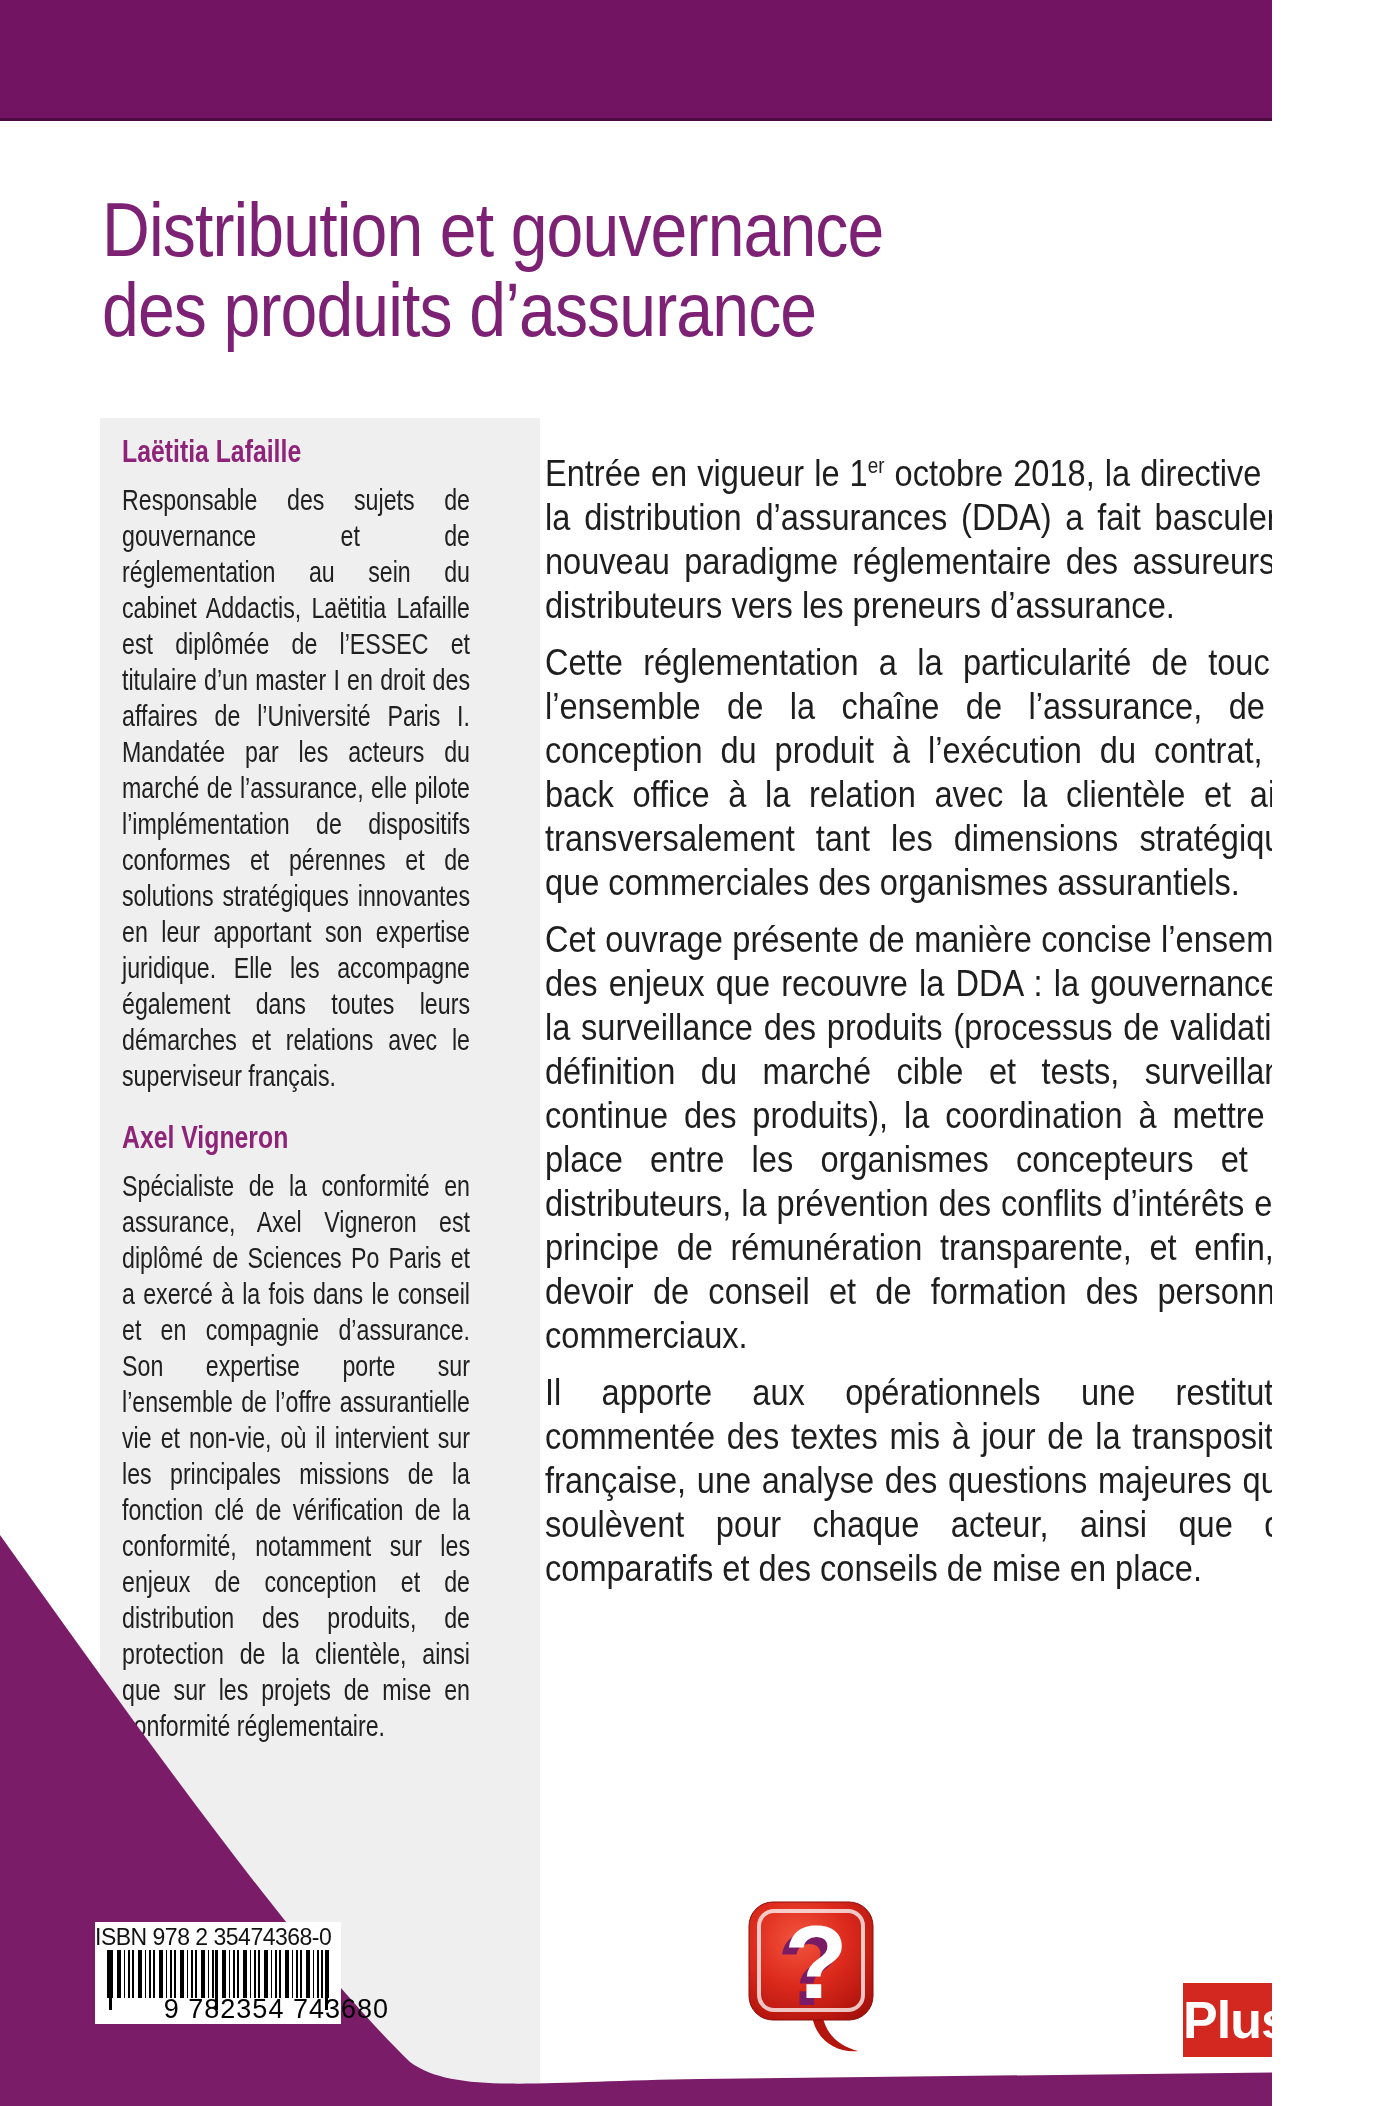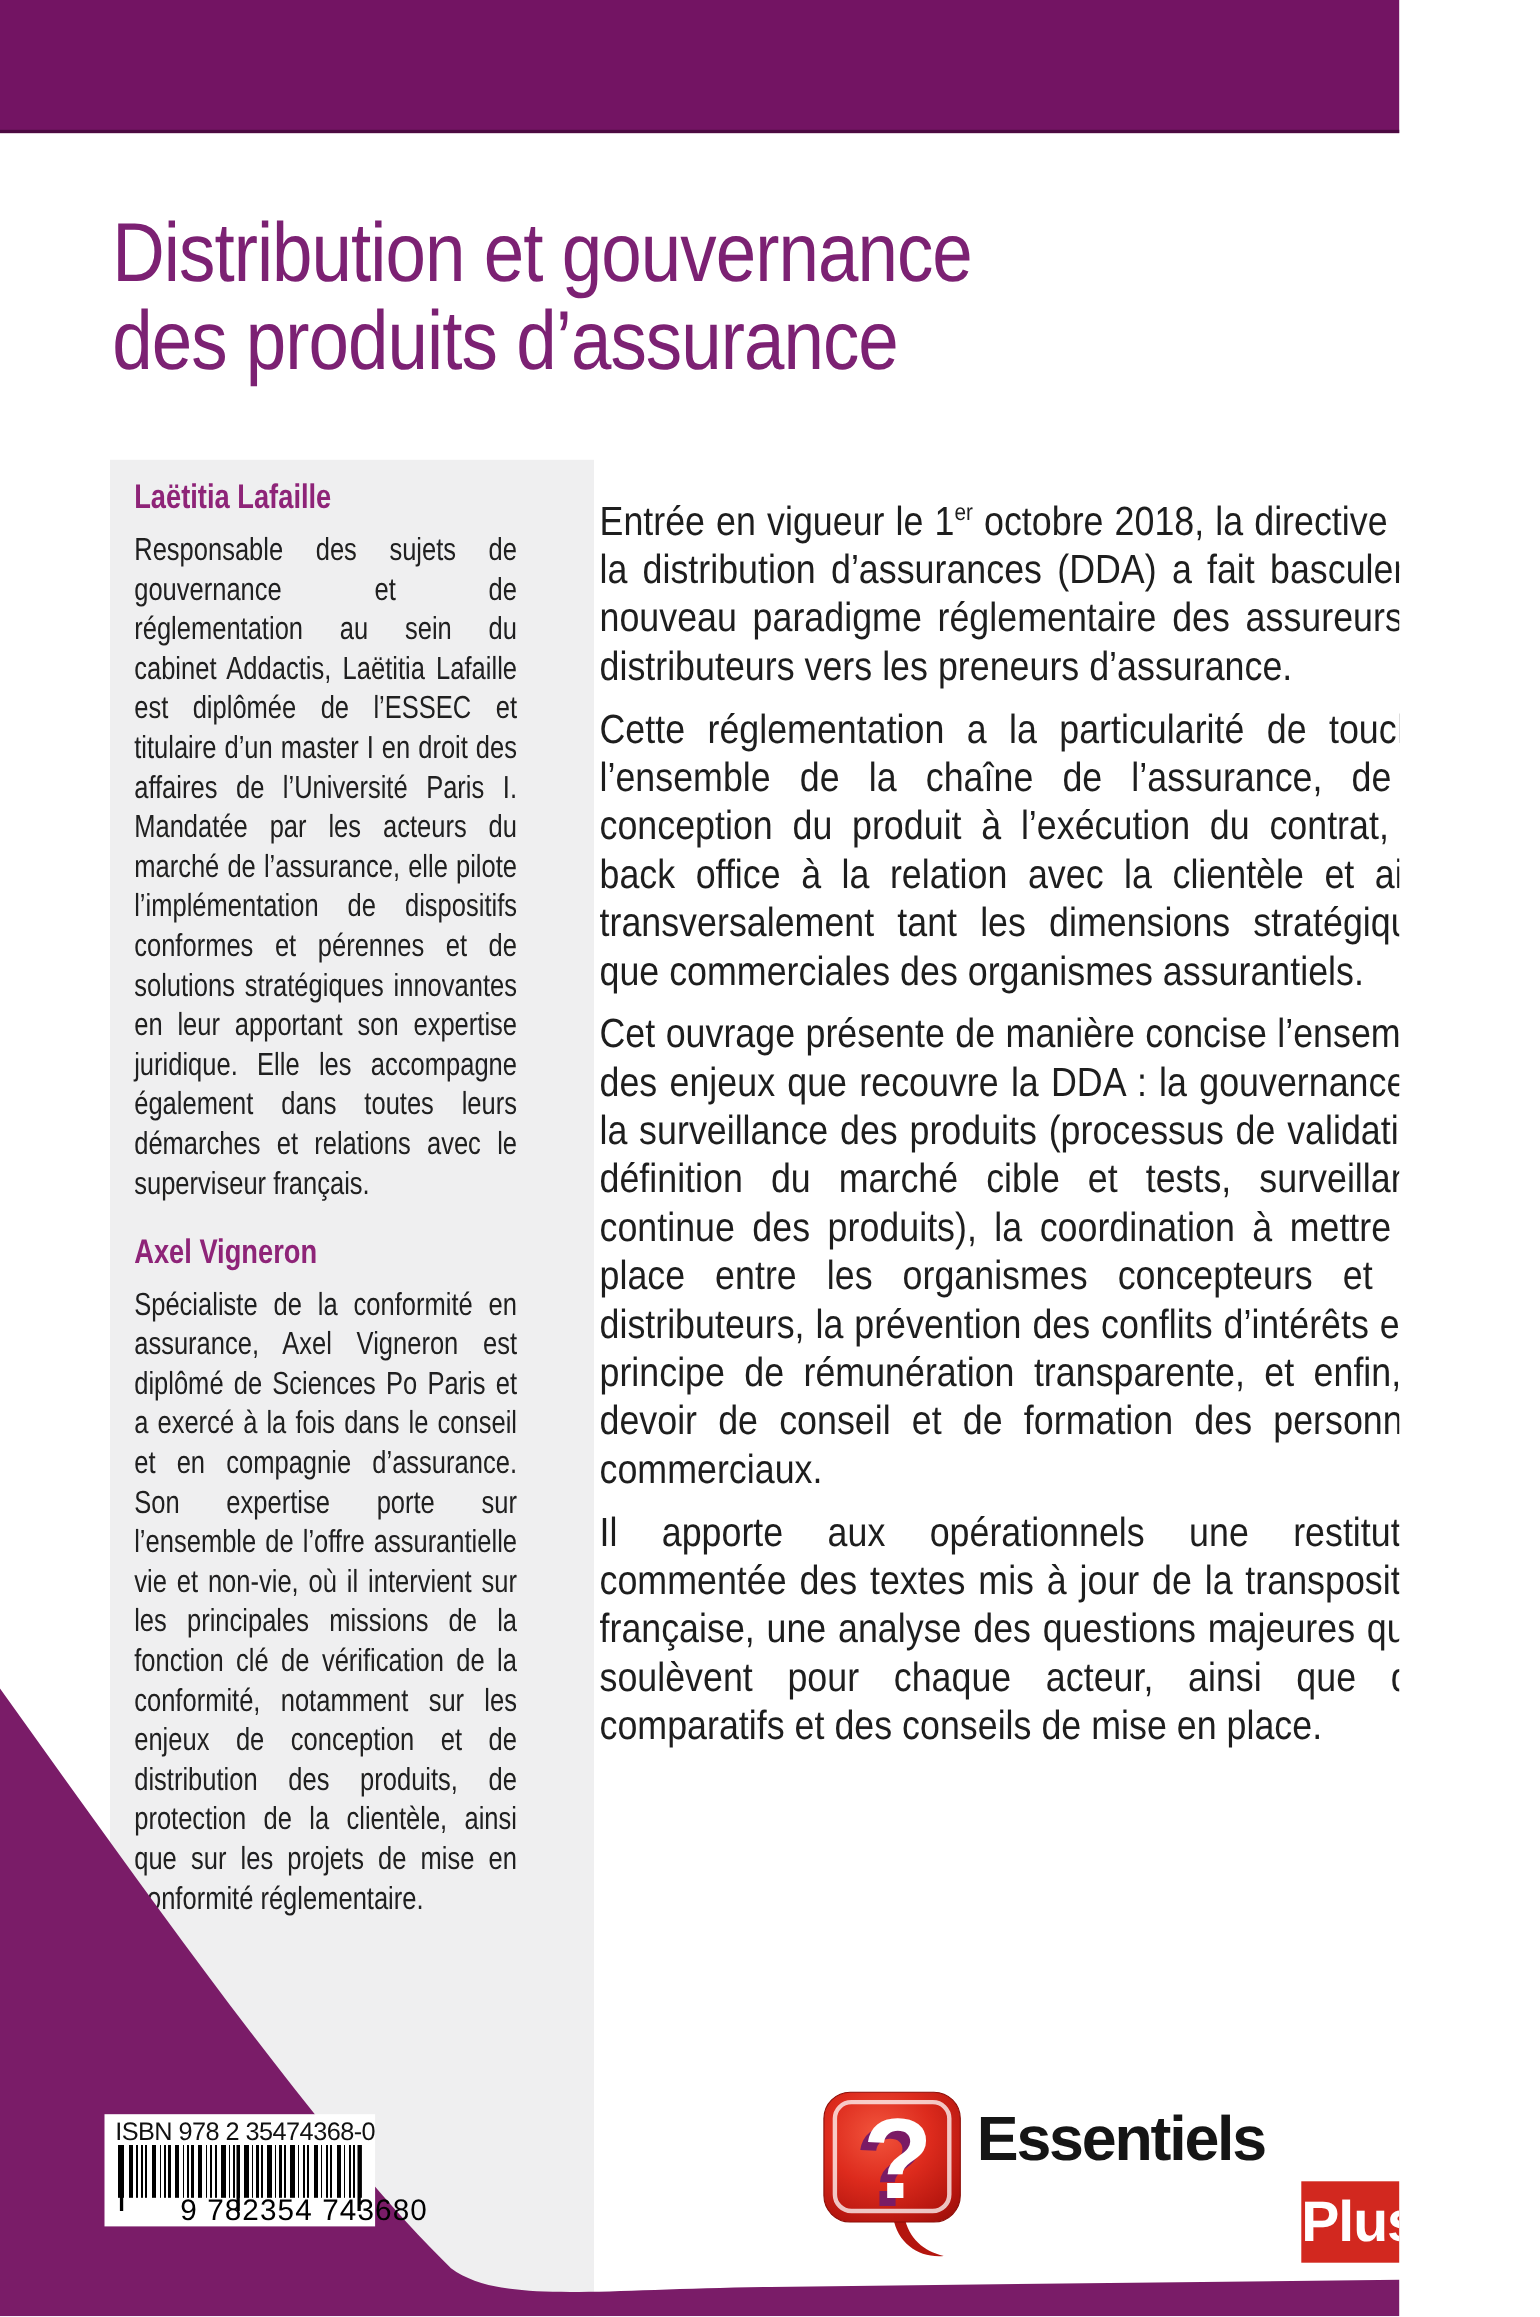--- a/index.html
+++ b/index.html
@@ -58,21 +58,21 @@
     position:absolute; left:1152px; top:1577px; width:440px; height:36px;
     transform:rotate(-90deg); transform-origin:center center;
     font-size:26px; line-height:36px; color:#161616; text-align:left; z-index:3;
   }
   
   .barcode{
     position:absolute; left:95px; top:1922px; width:246px; height:102px;
     background:#ffffff; z-index:4;
   }
   .isbn{
-    position:absolute; left:0; top:2px; width:100%; text-align:right;
+    position:absolute; left:0; top:2px; width:100%; text-align:left;
     font-size:23px; letter-spacing:-0.5px; color:#111;
   }
   .bars{
     position:absolute; left:12px; top:28px; width:222px; height:48px;
     background:repeating-linear-gradient(90deg,
       #000 0 2px, #fff 2px 4px, #000 4px 6px, #fff 6px 10px,
       #000 10px 14px, #fff 14px 17px, #000 17px 18px, #fff 18px 21px);
   }
   .guard{position:absolute; top:28px; width:3px; height:60px; background:#000;}
   .g1{left:14px;} .g2{left:120px;} .g3{left:230px;}
@@ -152,17 +152,16 @@
       </radialGradient>
     </defs>
     <path d="M 76 116 C 80 138, 94 148, 112 153 C 90 155, 70 142, 66 118 Z" fill="#b4150e"></path>
     <rect x="3" y="4" width="124" height="118" rx="24" fill="url(#redg)" stroke="#8d0e08" stroke-width="1"></rect>
     <rect x="13" y="13" width="104" height="99" rx="15" fill="none" stroke="rgba(255,255,255,0.75)" stroke-width="4"></rect>
     <text x="63" y="107" text-anchor="middle" font-family="Liberation Sans, sans-serif" font-size="104" font-weight="bold" fill="#7a1b65">?</text>
     <text x="70" y="100" text-anchor="middle" font-family="Liberation Sans, sans-serif" font-size="104" font-weight="bold" fill="#ffffff">?</text>
   </svg>
 
   <div class="logo-words">
-    <span>Essentiels</span>
   </div>
   <div class="plus-badge">Plus</div>
 
 </div>
 
 </body></html>

